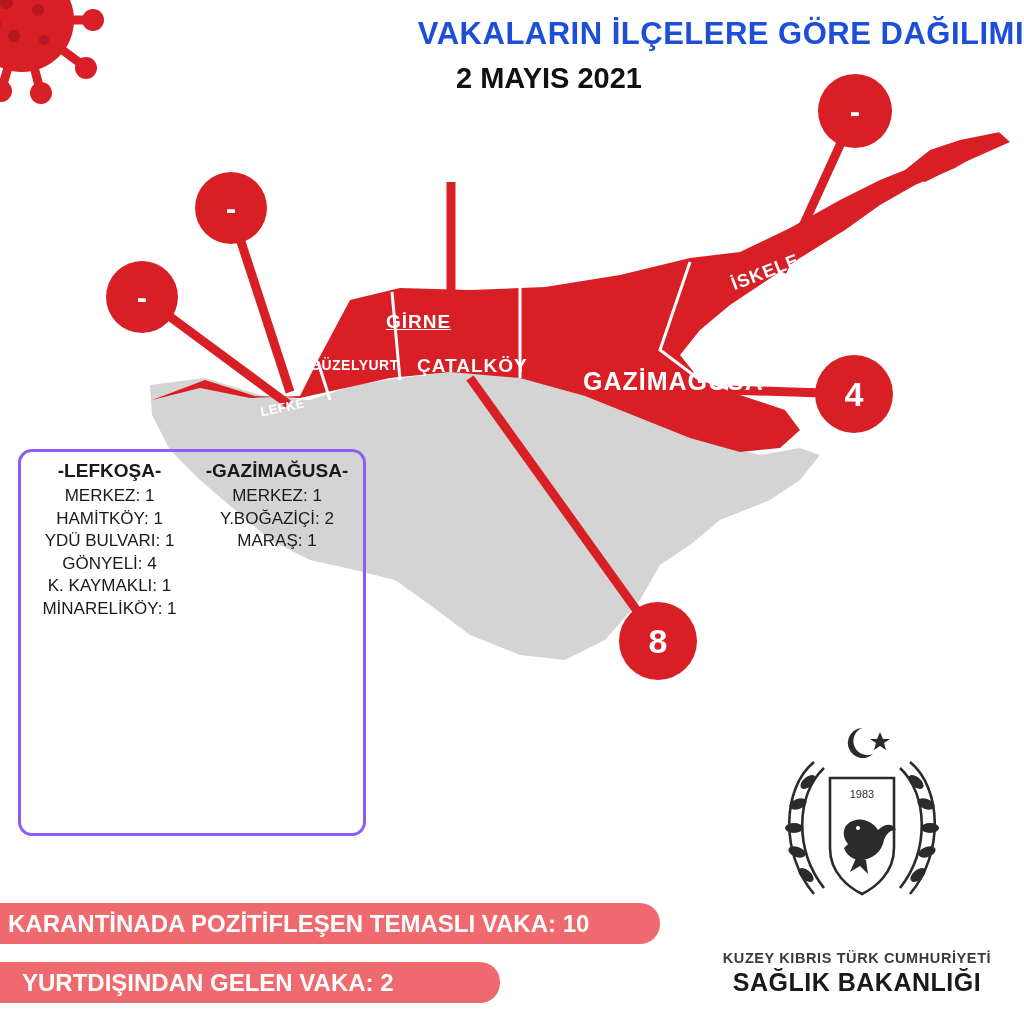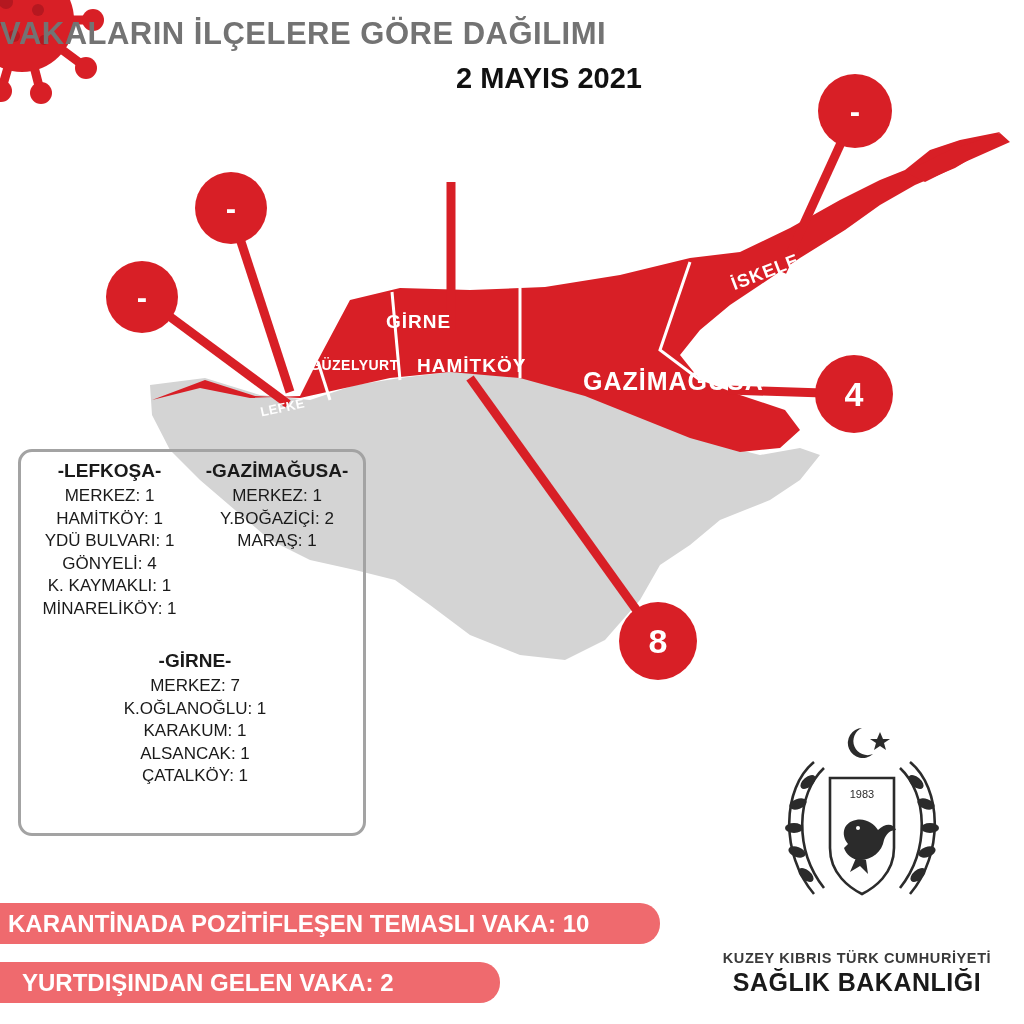--- a/index.html
+++ b/index.html
@@ -28,25 +28,25 @@
     width: 190px;
     height: 190px;
   }
 
   
   .title-main {
     position: absolute;
     left: 0;
     top: 16px;
     width: 1024px;
-    text-align: left;
+    text-align: right;
     font-size: 31px;
     font-weight: bold;
     letter-spacing: 0.5px;
-    color: #737373;
+    color: #1d4ed8;
   }
   .title-date {
     position: absolute;
     left: 0;
     top: 62px;
     width: 1024px;
     text-align: center;
     font-size: 29px;
     font-weight: bold;
     color: #111111;
@@ -82,21 +82,21 @@
     line-height: 1;
   }
 
   
   .detail-box {
     position: absolute;
     left: 18px;
     top: 449px;
     width: 348px;
     height: 387px;
-    border: 3px solid #a3a3a3;
+    border: 3px solid #8b5cf6;
     border-radius: 14px;
     background: transparent;
     box-sizing: border-box;
   }
   .detail-inner {
     position: relative;
     width: 100%;
     height: 100%;
   }
   .col {
@@ -252,24 +252,24 @@
         <line x1="142" y1="296" x2="288" y2="404"></line>
         <line x1="230" y1="208" x2="290" y2="392"></line>
         <line x1="451" y1="182" x2="451" y2="330"></line>
         <line x1="856" y1="110" x2="782" y2="272"></line>
         <line x1="854" y1="394" x2="728" y2="390"></line>
         <line x1="658" y1="640" x2="470" y2="378"></line>
       </g>
     </svg>
 
     
-    <div class="region-label" style="left:386px; top:311px; font-size:19px; letter-spacing:1px;">GİRNE</div>
+    <div class="region-label" style="left:386px; top:311px; font-size:19px; letter-spacing:1px;text-decoration:underline;">GİRNE</div>
     <div class="region-label" style="left:730px; top:262px; font-size:18px; transform:rotate(-21deg); letter-spacing:1px;">İSKELE</div>
     <div class="region-label" style="left:583px; top:367px; font-size:25px; letter-spacing:1px;">GAZİMAĞUSA</div>
-    <div class="region-label" style="left:417px; top:355px; font-size:19px; letter-spacing:1px;">HAMİTKÖY</div>
+    <div class="region-label" style="left:417px; top:355px; font-size:19px; letter-spacing:1px;">ÇATALKÖY</div>
     <div class="region-label" style="left:310px; top:357px; font-size:14px; letter-spacing:0.5px;">GÜZELYURT</div>
     <div class="region-label" style="left:260px; top:400px; font-size:13px; transform:rotate(-12deg); letter-spacing:0.5px;">LEFKE</div>
 
     
     <div class="bubble" style="left:106px; top:261px; width:72px; height:72px; font-size:31px;">-</div>
     <div class="bubble" style="left:195px; top:172px; width:72px; height:72px; font-size:31px;">-</div>
     <div class="bubble" style="left:818px; top:74px; width:74px; height:74px; font-size:31px;">-</div>
     <div class="bubble" style="left:815px; top:355px; width:78px; height:78px; font-size:34px;">4</div>
     <div class="bubble" style="left:619px; top:602px; width:78px; height:78px; font-size:34px;">8</div>
   </div>
@@ -287,28 +287,20 @@
         <span class="row">MİNARELİKÖY: 1</span>
       </div>
 
       <div class="col col-right">
         <span class="hdr">-GAZİMAĞUSA-</span>
         <span class="row">MERKEZ: 1</span>
         <span class="row">Y.BOĞAZİÇİ: 2</span>
         <span class="row">MARAŞ: 1</span>
       </div>
 
-      <div class="col col-bottom">
-        <span class="hdr">-GİRNE-</span>
-        <span class="row">MERKEZ: 7</span>
-        <span class="row">K.OĞLANOĞLU: 1</span>
-        <span class="row">KARAKUM: 1</span>
-        <span class="row">ALSANCAK: 1</span>
-        <span class="row">ÇATALKÖY: 1</span>
-      </div>
 
     </div>
   </div>
 
   <div class="banner banner-1">KARANTİNADA POZİTİFLEŞEN TEMASLI VAKA: 10</div>
   <div class="banner banner-2">YURTDIŞINDAN GELEN VAKA: 2</div>
 
   <svg class="emblem" viewBox="0 0 220 220">
     <g fill="none" stroke="#2b2b2b" stroke-width="2.6">
 

